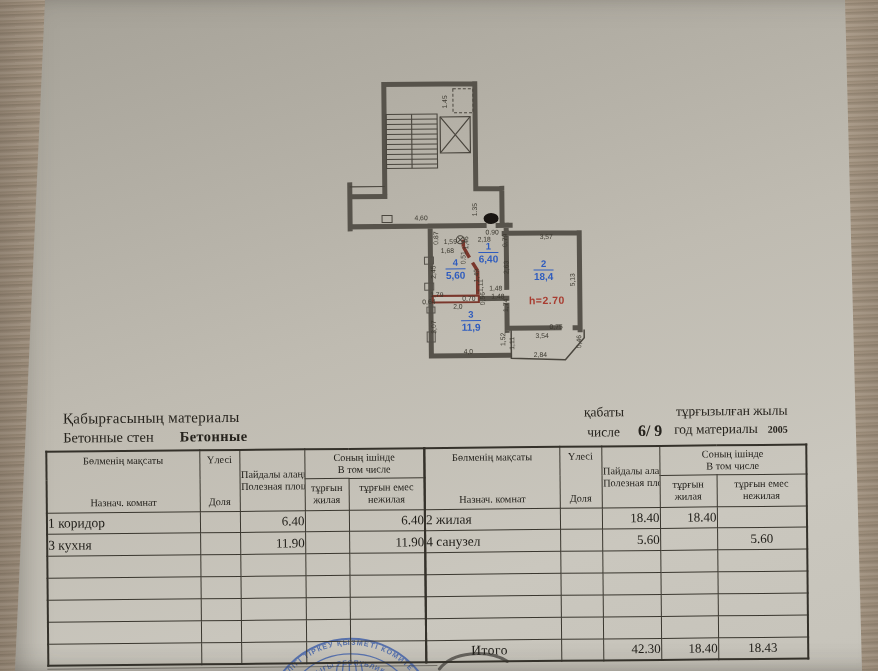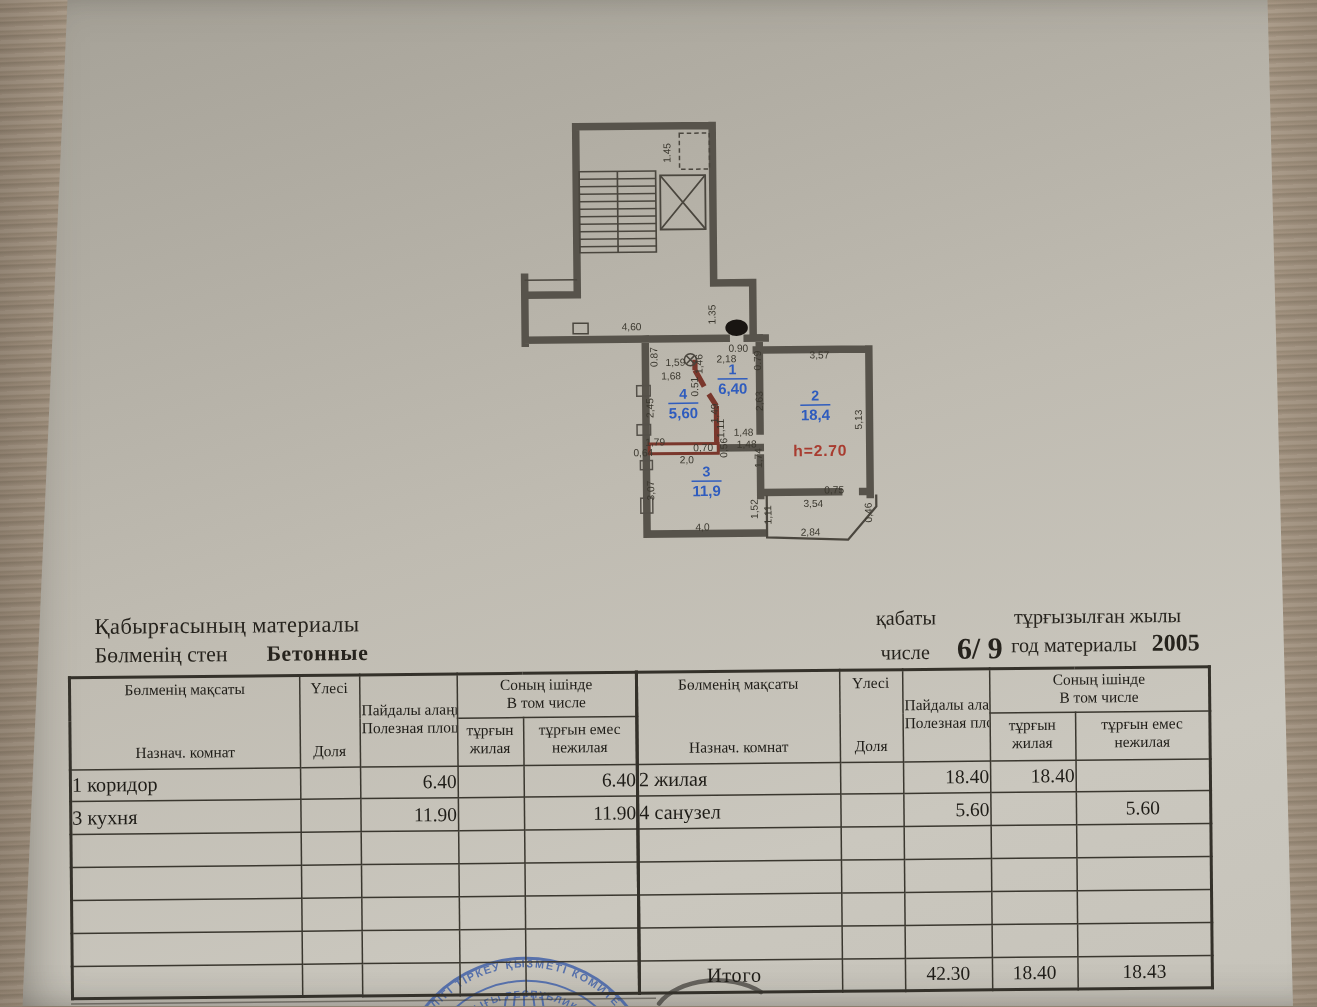--- a/index.html
+++ b/index.html
@@ -13,41 +13,41 @@
     background:linear-gradient(163deg,#a5a197 0%,#b1ada3 22%,#bfbbb1 48%,#cac7be 78%,#c6c3ba 100%);
     box-shadow:inset 32px 0 38px -18px rgba(52,47,40,.55), inset -10px 0 20px -12px rgba(52,47,40,.4), inset 0 -14px 30px -18px rgba(52,47,40,.25);}
   .tilt{position:absolute;inset:0;transform:rotate(-0.55deg);transform-origin:440px 420px;}
   .plan{position:absolute;left:0;top:0;width:878px;height:671px;pointer-events:none;}
   .doc-text{position:absolute;color:#26231d;white-space:nowrap;}
   .t-mat1{left:63px;top:407px;font-size:15px;letter-spacing:.3px;}
   .t-mat2{left:63px;top:426px;font-size:14.5px;}
   .t-mat2 b{margin-left:26px;letter-spacing:.4px;}
   .t-floor1{left:584px;top:406px;font-size:13.5px;}
   .t-floor2{left:587px;top:424px;font-size:13.5px;}
-  .t-floor2 b{margin-left:18px;font-size:20px;}
+  .t-floor2 b{margin-left:18px;font-size:16px;}
   .t-year1{left:676px;top:406px;font-size:13.5px;}
   .t-year2{left:674px;top:424px;font-size:13.5px;}
-  .t-year2 b{margin-left:10px;font-size:16px;}
+  .t-year2 b{margin-left:10px;font-size:10px;}
   table.areas{position:absolute;top:447px;border-collapse:collapse;table-layout:fixed;color:#1f1d18;
     border:2px solid #34312a;}
   table.areas th, table.areas td{border:1px solid #3a372f;padding:0;overflow:hidden;white-space:nowrap;}
   .t-left{left:45px;width:378px;}
   .t-right{left:423px;width:382px;}
   tr.h1{height:29px;} tr.h2{height:32px;}
   tbody tr{height:21.9px;}
   th{font-weight:normal;font-size:10.3px;line-height:1.15;vertical-align:middle;}
   .thv{display:flex;flex-direction:column;justify-content:space-between;height:54px;padding:2px 1px;}
   .thc{display:flex;flex-direction:column;justify-content:center;height:100%;padding:1px;}
   td{font-size:13px;line-height:20px;vertical-align:middle;}
   td.c-name{font-size:13.5px;padding-left:8px;text-align:left;}
   td.c-useful{text-align:right;padding-right:4px;}
   td.c-living{text-align:right;padding-right:7px;}
   td.c-nonliv{text-align:right;padding-right:6px;}
   .t-right td.c-nonliv{text-align:center;padding-right:0;}
-  tr.total td{text-align:center;}
+  tr.total td{text-align:right;}
   tr.total td.c-name{text-align:left;padding-left:44px;letter-spacing:.5px;}
   .xline{position:absolute;background:#3a372f;height:1px;}
   .dim{font:6.8px "Liberation Sans",sans-serif;fill:#3b382f;text-anchor:middle;}
   .room-num,.room-area{font:bold 9.5px "Liberation Sans",sans-serif;fill:#2f5cbe;text-anchor:middle;}
   .room-area{font-size:10px;}
   .hnote{font:bold 10.5px "Liberation Sans",sans-serif;fill:#a83c30;text-anchor:middle;letter-spacing:.5px;}
   .stamp-txt{font:bold 7.2px "Liberation Sans",sans-serif;fill:#3c5da6;letter-spacing:1.1px;}
   .stamp-txt2{font:bold 6.6px "Liberation Sans",sans-serif;fill:#3c5da6;letter-spacing:.8px;}
 </style>
 </head>
@@ -166,21 +166,21 @@
           <path id="stp-outer" d="M 278.7,684 A 80 80 0 0 1 417.3,684" fill="none"></path>
           <path id="stp-inner" d="M 293.6,698.6 A 60 60 0 0 1 402.4,698.6" fill="none"></path>
           <text class="stamp-txt"><textPath href="#stp-outer" startOffset="50%" text-anchor="middle">ЛІГІ ТІРКЕУ ҚЫЗМЕТІ КОМИТЕ</textPath></text>
           <text class="stamp-txt2"><textPath href="#stp-inner" startOffset="50%" text-anchor="middle">АЛЫҒЫ РЕСПУБЛИКАС</textPath></text>
           <path d="M334,671 L335,664 M340,671 L341,662 M347,671 L347,661 M354,671 L353,662 M360,671 L359,664" stroke="#3f5fa8" stroke-width="1.3" fill="none"></path>
         </g>
       </svg>
 
       <div class="doc-text t-mat1">Қабырғасының материалы</div>
       <div class="doc-text t-mat2">
-        <span>Бөлменің стен</span><b>Бетонные</b>
+        <span>Бетонные стен</span><b>Бетонные</b>
       </div>
       <div class="doc-text t-floor1">қабаты</div>
       <div class="doc-text t-floor2">
         <span>числе</span><b>6/ 9</b>
       </div>
       <div class="doc-text t-year1">тұрғызылған жылы</div>
       <div class="doc-text t-year2">
         <span>год материалы</span><b>2005</b>
       </div>
 

